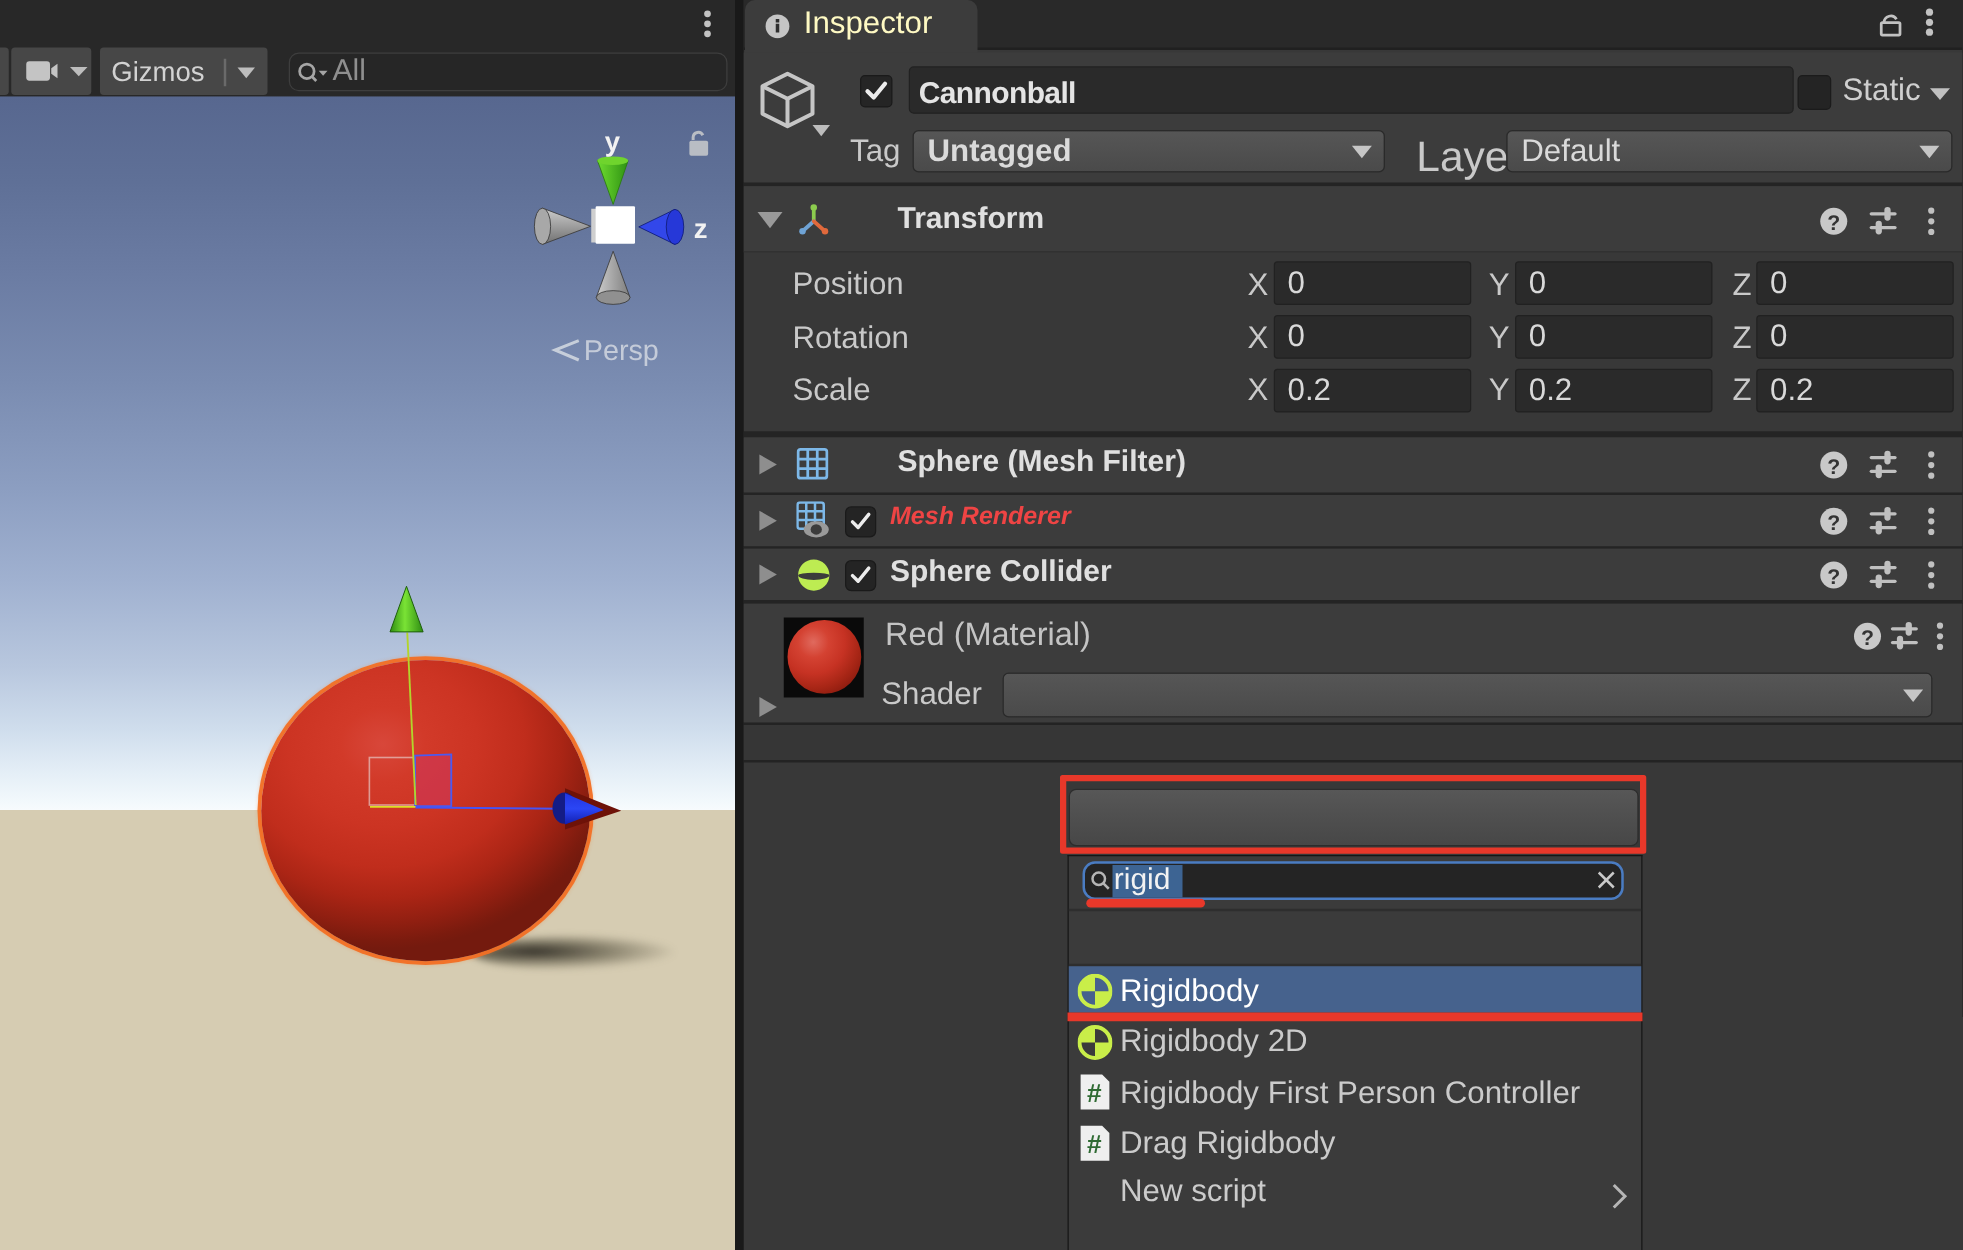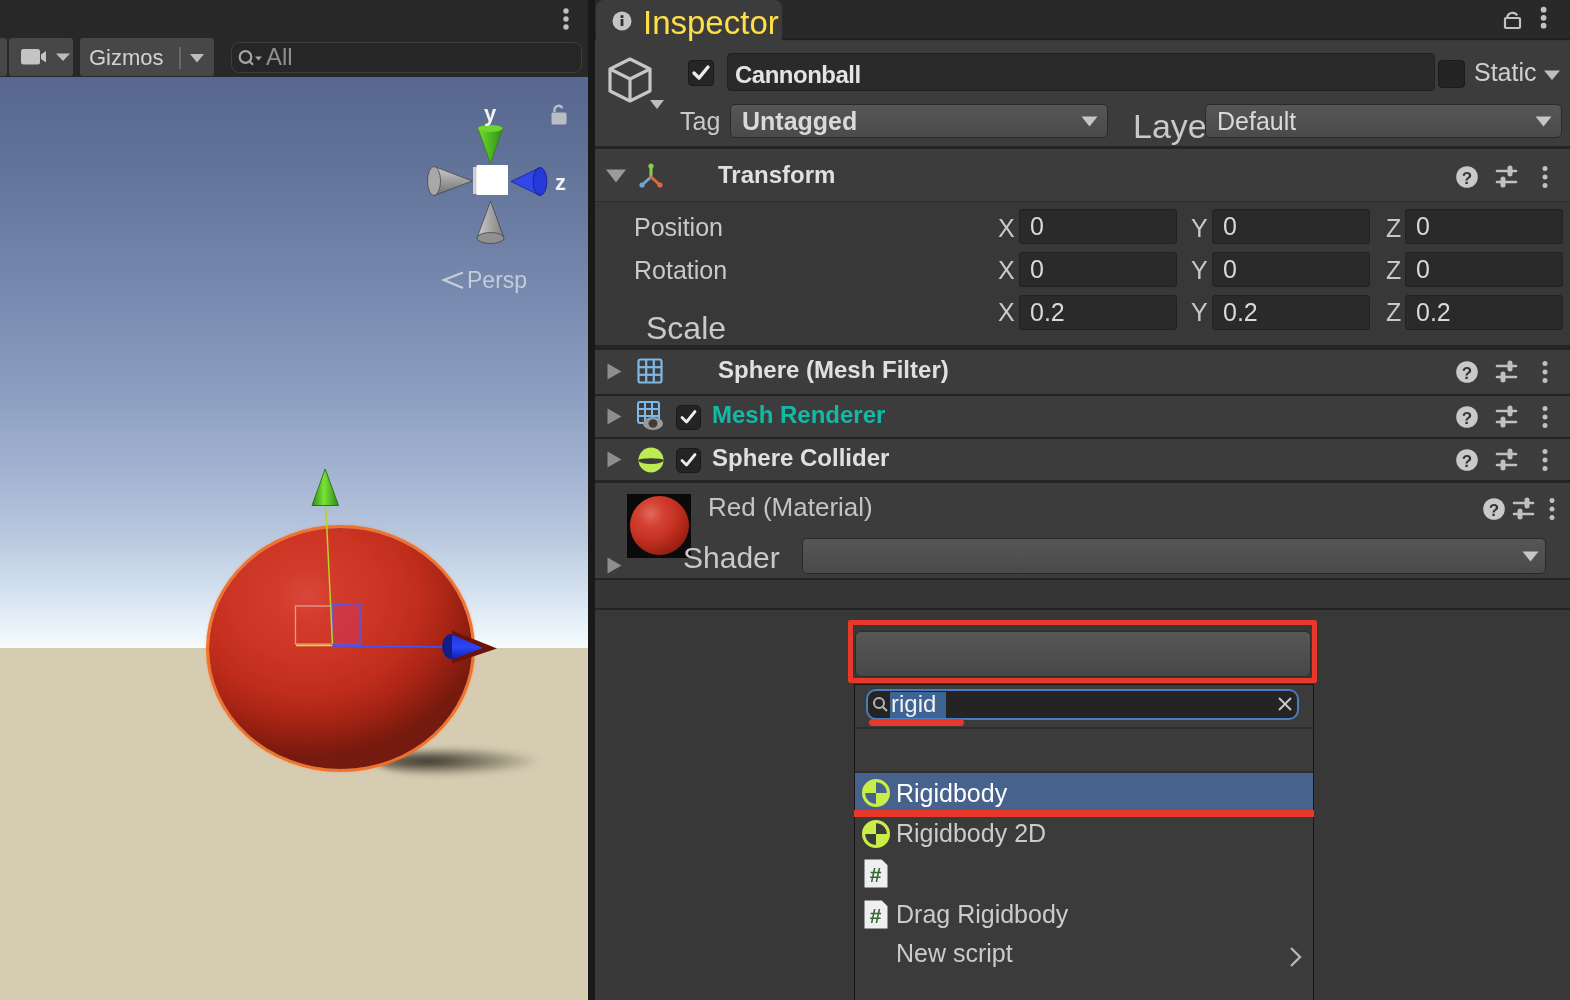--- a/index.html
+++ b/index.html
@@ -136,21 +136,21 @@
 
   <div class="abs" style="left:595px;top:0;width:975px;height:1000px;background:#383838;"></div>
 
   <div class="abs" style="left:595px;top:0;width:975px;height:40px;background:#292929;border-bottom:2px solid #202020;box-sizing:border-box;"></div>
   <div class="abs hdr" style="left:596px;top:0;width:186px;height:42px;border-radius:8px 8px 0 0;"></div>
   <svg class="abs" style="left:612px;top:11px;" width="20" height="20" viewBox="0 0 20 20">
     <circle cx="10" cy="10" r="9.5" fill="#c5c5c5"></circle>
     <rect x="8.6" y="8" width="2.8" height="7" fill="#2f2f2f"></rect>
     <rect x="8.6" y="4.2" width="2.8" height="2.8" fill="#2f2f2f"></rect>
   </svg>
-  <div class="abs lbl" style="left:643px;top:6px;font-size:33px;color:#fde047;">Inspector</div>
+  <div class="abs lbl" style="left:643px;top:6px;font-size:25px;color:#fef9c3;">Inspector</div>
 
   <svg class="abs" style="left:1502px;top:8px;" width="22" height="24" viewBox="0 0 22 24">
     <rect x="3" y="10" width="15" height="10" rx="1" fill="none" stroke="#c2c2c2" stroke-width="2.2"></rect>
     <path d="M 5.2 10 a 5.4 5.4 0 0 1 10 -2.6" fill="none" stroke="#c2c2c2" stroke-width="2.2"></path>
   </svg>
   <svg class="abs" style="left:1540px;top:6px;" width="12" height="27" viewBox="0 0 12 27">
     <circle cx="3.6" cy="3.7" r="2.9" fill="#c2c2c2"></circle>
       <circle cx="3.6" cy="11.8" r="2.9" fill="#c2c2c2"></circle>
       <circle cx="3.6" cy="19.7" r="2.9" fill="#c2c2c2"></circle>
   </svg>
@@ -214,21 +214,21 @@
     </g>
     <rect x="51.5" y="0.5" width="5" height="11" rx="2.5" fill="#c0c0c0"></rect>
     <rect x="44.5" y="11.5" width="5" height="11" rx="2.5" fill="#c0c0c0"></rect>
     <circle cx="89" cy="3.5" r="2.5" fill="#c0c0c0"></circle>
       <circle cx="89" cy="12" r="2.5" fill="#c0c0c0"></circle>
       <circle cx="89" cy="20.5" r="2.5" fill="#c0c0c0"></circle>
   </svg>
 
   <div class="abs lbl" style="left:634px;top:215px;font-size:25px;">Position</div>
   <div class="abs lbl" style="left:634px;top:258px;font-size:25px;">Rotation</div>
-  <div class="abs lbl" style="left:634px;top:312px;font-size:32px;margin-left:12px;">Scale</div>
+  <div class="abs lbl" style="left:634px;top:300px;font-size:25px;">Scale</div>
 
   <div class="abs lbl" style="left:998px;top:216px;font-size:25px;">X</div>
   <div class="abs lbl" style="left:1191px;top:216px;font-size:25px;">Y</div>
   <div class="abs lbl" style="left:1386px;top:216px;font-size:25px;">Z</div>
   <div class="abs field" style="left:1019px;top:209px;width:158px;height:35px;"><span style="margin-left:10px;line-height:33px;">0</span></div>
   <div class="abs field" style="left:1212px;top:209px;width:158px;height:35px;"><span style="margin-left:10px;line-height:33px;">0</span></div>
   <div class="abs field" style="left:1405px;top:209px;width:158px;height:35px;"><span style="margin-left:10px;line-height:33px;">0</span></div>
 
   <div class="abs lbl" style="left:998px;top:258px;font-size:25px;">X</div>
   <div class="abs lbl" style="left:1191px;top:258px;font-size:25px;">Y</div>
@@ -287,21 +287,21 @@
       <line x1="1" y1="8" x2="22" y2="8"></line>
         <line x1="1" y1="15" x2="22" y2="15"></line>
     </g>
     <ellipse cx="16" cy="22.5" rx="10" ry="6.5" fill="#9a9a9a"></ellipse>
     <ellipse cx="16" cy="22.5" rx="4.5" ry="4.2" fill="#3c3c3c"></ellipse>
   </svg>
   <div class="abs" style="left:676px;top:405px;width:25px;height:25px;background:#242424;border:1px solid #1a1a1a;border-radius:5px;box-sizing:border-box;"></div>
   <svg class="abs" style="left:679px;top:409px;" width="19" height="17" viewBox="0 0 19 17">
     <path d="M 3 8.5 L 7.5 13 L 16 2.5" fill="none" stroke="#ececec" stroke-width="2.8" stroke-linecap="round" stroke-linejoin="round"></path>
   </svg>
-  <div class="abs lbl bold" style="left:712px;top:403px;font-size:24px;color:#14b8a6;">Mesh Renderer</div>
+  <div class="abs lbl bold" style="left:712px;top:403px;font-size:20px;color:#ef4444;font-style:italic;">Mesh Renderer</div>
   <svg class="abs" style="left:1456px;top:405px;" width="104" height="24" viewBox="0 0 104 24">
     <circle cx="11" cy="12" r="10.8" fill="#c9c9c9"></circle>
     <text x="11" y="19" font-size="17" font-weight="700" fill="#333" text-anchor="middle" font-family="Liberation Sans">?</text>
     <g stroke="#c0c0c0" stroke-width="2.6" stroke-linecap="round">
       <line x1="41" y1="6" x2="60" y2="6"></line>
       <line x1="41" y1="17" x2="60" y2="17"></line>
     </g>
     <rect x="51.5" y="0.5" width="5" height="11" rx="2.5" fill="#c0c0c0"></rect>
     <rect x="44.5" y="11.5" width="5" height="11" rx="2.5" fill="#c0c0c0"></rect>
     <circle cx="89" cy="3.5" r="2.5" fill="#c0c0c0"></circle>
@@ -351,21 +351,21 @@
     </g>
     <rect x="41.5" y="0.5" width="5" height="11" rx="2.5" fill="#c0c0c0"></rect>
     <rect x="34.5" y="11.5" width="5" height="11" rx="2.5" fill="#c0c0c0"></rect>
     <circle cx="69" cy="3.5" r="2.5" fill="#c0c0c0"></circle>
       <circle cx="69" cy="12" r="2.5" fill="#c0c0c0"></circle>
       <circle cx="69" cy="20.5" r="2.5" fill="#c0c0c0"></circle>
   </svg>
   <svg class="abs" style="left:605px;top:556px;" width="19" height="19" viewBox="0 0 19 19">
     <polygon points="2.5,1.5 16.5,9.5 2.5,17.5" fill="#8e8e8e"></polygon>
   </svg>
-  <div class="abs lbl" style="left:683px;top:543px;font-size:30px;">Shader</div>
+  <div class="abs lbl" style="left:705px;top:543px;font-size:25px;">Shader</div>
   <div class="abs drop" style="left:802px;top:538px;width:744px;height:36px;"></div>
   <svg class="abs" style="left:1521px;top:550px;" width="19" height="13" viewBox="0 0 19 13">
     <polygon points="1.5,1.5 17.5,1.5 9.5,11.5" fill="#c6c6c6"></polygon>
   </svg>
   <div class="abs" style="left:595px;top:578px;width:975px;height:2px;background:#232323;"></div>
   <div class="abs" style="left:595px;top:580px;width:975px;height:28px;background:#363636;"></div>
   <div class="abs" style="left:595px;top:608px;width:975px;height:2px;background:#232323;"></div>
 
   <div class="abs" style="left:855px;top:631px;width:456px;height:46px;background:linear-gradient(#575757,#474747);border:1px solid #2c2c2c;border-radius:6px;box-sizing:border-box;"></div>
 
@@ -403,20 +403,21 @@
     <circle cx="14" cy="14" r="12.4" fill="none" stroke="#c9ee49" stroke-width="3.2"></circle>
     <path d="M 14 14 L 14 1.6 A 12.4 12.4 0 0 0 1.6 14 Z" fill="#c9ee49"></path>
     <path d="M 14 14 L 26.4 14 A 12.4 12.4 0 0 1 14 26.4 Z" fill="#c9ee49"></path>
   </svg>
   <div class="abs lbl" style="left:896px;top:821px;font-size:25px;color:#cbcbcb;">Rigidbody 2D</div>
 
   <svg class="abs" style="left:864px;top:859px;" width="24" height="29" viewBox="0 0 24 29">
     <path d="M 0.5 0.5 h 17.2 l 5.8 5.8 v 22.2 h -23 z" fill="#efefef"></path>
     <text x="11.5" y="22.5" font-size="21" font-weight="700" fill="#2f6b33" text-anchor="middle" font-family="Liberation Sans">#</text>
   </svg>
+  <div class="abs lbl" style="left:896px;top:862px;font-size:25px;color:#cbcbcb;">Rigidbody First Person Controller</div>
 
   <svg class="abs" style="left:864px;top:900px;" width="24" height="29" viewBox="0 0 24 29">
     <path d="M 0.5 0.5 h 17.2 l 5.8 5.8 v 22.2 h -23 z" fill="#efefef"></path>
     <text x="11.5" y="22.5" font-size="21" font-weight="700" fill="#2f6b33" text-anchor="middle" font-family="Liberation Sans">#</text>
   </svg>
   <div class="abs lbl" style="left:896px;top:902px;font-size:25px;color:#cbcbcb;">Drag Rigidbody</div>
 
   <div class="abs lbl" style="left:896px;top:941px;font-size:25px;color:#cbcbcb;">New script</div>
   <svg class="abs" style="left:1288px;top:946px;" width="15" height="22" viewBox="0 0 15 22">
     <path d="M 3 2 L 12 11 L 3 20" fill="none" stroke="#b5b5b5" stroke-width="2.4"></path>

